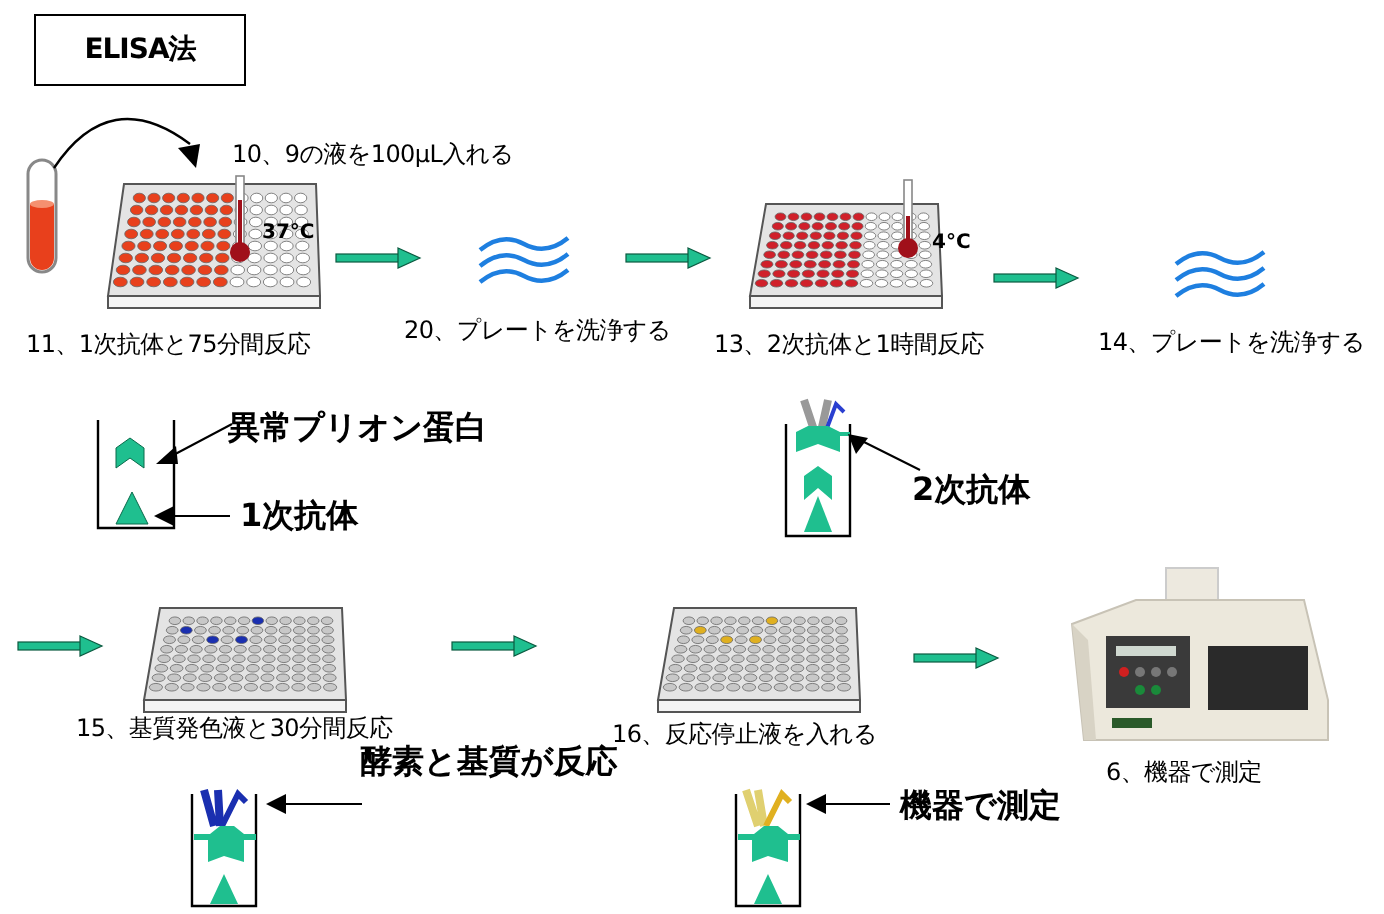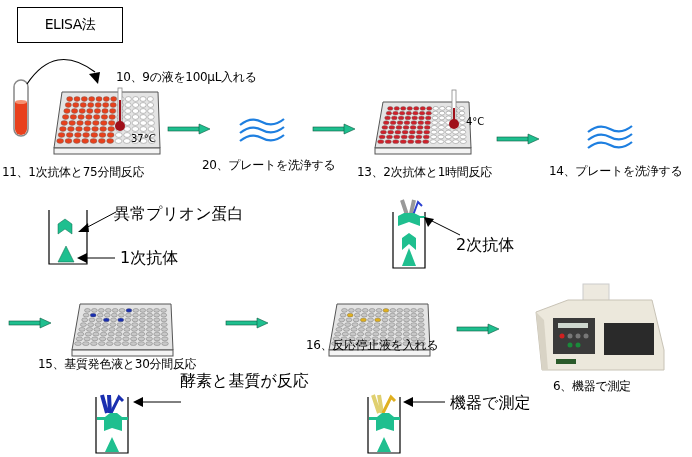--- a/index.html
+++ b/index.html
@@ -1,18 +1,18 @@
 <!DOCTYPE html>
 <html><head>
 <meta charset="utf-8">
 <style>
   html, body { margin:0; padding:0; background:#ffffff; }
   body { width:692px; height:457px; position:relative; overflow:hidden;
          font-family:"DejaVu Sans", "Liberation Sans", sans-serif; color:#000; }
-  .abs { position:absolute; }
+  .abs { position:absolute;font-weight:bold; }
   .title-box { left:17px; top:7px; width:104px; height:34px; border:1px solid #000;
                display:flex; align-items:center; justify-content:center; font-size:14px; letter-spacing:-0.5px; }
   .step-label { font-size:12px; font-weight:normal; white-space:nowrap; letter-spacing:-0.3px; }
   .note-label { font-size:16px; white-space:nowrap; }
   svg { position:absolute; overflow:visible; }
 </style>
 </head>
 <body>
 
 <div class="abs title-box">ELISA法</div>
@@ -126,22 +126,22 @@
     <ellipse cx="74.83333333333333" cy="51" rx="3.4722222222222228" ry="2.4" fill="#ffffff" stroke="#666" stroke-width="0.4"></ellipse>
     <ellipse cx="83.16666666666667" cy="51" rx="3.4722222222222228" ry="2.4" fill="#ffffff" stroke="#666" stroke-width="0.4"></ellipse>
     <ellipse cx="91.5" cy="51" rx="3.4722222222222228" ry="2.4" fill="#ffffff" stroke="#666" stroke-width="0.4"></ellipse>
     <ellipse cx="99.83333333333333" cy="51" rx="3.4722222222222228" ry="2.4" fill="#ffffff" stroke="#666" stroke-width="0.4"></ellipse>
   </svg>
 <svg style="left:114px;top:88px" width="12" height="46">
   <rect x="4" y="0" width="4" height="36" fill="#fff" stroke="#888" stroke-width="0.8"></rect>
   <rect x="5" y="12" width="2" height="24" fill="#a0101a"></rect>
   <circle cx="6" cy="38" r="5" fill="#a0101a"></circle>
 </svg>
-<div class="abs" style="left:131px;top:133px;font-size:10px">37°C</div>
-<div class="abs step-label" style="left:2px;top:164px">11、1次抗体と75分間反応</div>
+<div class="abs" style="left:131px;top:111px;font-size:10px">37°C</div>
+<div class="abs step-label" style="left:13px;top:164px">11、1次抗体と75分間反応</div>
 
 <svg class="garrow" style="left:168px;top:124px" width="44" height="10">
     <rect x="0" y="3" width="32" height="4" fill="#1fbf8f" stroke="#0a5a40" stroke-width="0.6"></rect>
     <path d="M31 0 L42 5 L31 10 Z" fill="#1fbf8f" stroke="#0a5a40" stroke-width="0.6"></path>
   </svg>
 <svg class="wash" style="left:238px;top:118px" width="50" height="26">
     <path d="M2 7 Q13 -2 24 4 T46 1" fill="none" stroke="#1e7fe0" stroke-width="2.2"></path>
     <path d="M2 15 Q13 6 24 12 T46 9" fill="none" stroke="#1e7fe0" stroke-width="2.2"></path>
     <path d="M2 23 Q13 14 24 20 T46 17" fill="none" stroke="#1e7fe0" stroke-width="2.2"></path>
   </svg>
@@ -503,21 +503,21 @@
     <ellipse cx="31.708333333333332" cy="41.625" rx="3.298611111111111" ry="1.9" fill="#c8c8c8" stroke="#666" stroke-width="0.4"></ellipse>
     <ellipse cx="39.625" cy="41.625" rx="3.298611111111111" ry="1.9" fill="#c8c8c8" stroke="#666" stroke-width="0.4"></ellipse>
     <ellipse cx="47.541666666666664" cy="41.625" rx="3.298611111111111" ry="1.9" fill="#c8c8c8" stroke="#666" stroke-width="0.4"></ellipse>
     <ellipse cx="55.458333333333336" cy="41.625" rx="3.298611111111111" ry="1.9" fill="#c8c8c8" stroke="#666" stroke-width="0.4"></ellipse>
     <ellipse cx="63.375" cy="41.625" rx="3.298611111111111" ry="1.9" fill="#c8c8c8" stroke="#666" stroke-width="0.4"></ellipse>
     <ellipse cx="71.29166666666667" cy="41.625" rx="3.298611111111111" ry="1.9" fill="#c8c8c8" stroke="#666" stroke-width="0.4"></ellipse>
     <ellipse cx="79.20833333333333" cy="41.625" rx="3.298611111111111" ry="1.9" fill="#c8c8c8" stroke="#666" stroke-width="0.4"></ellipse>
     <ellipse cx="87.125" cy="41.625" rx="3.298611111111111" ry="1.9" fill="#c8c8c8" stroke="#666" stroke-width="0.4"></ellipse>
     <ellipse cx="95.04166666666667" cy="41.625" rx="3.298611111111111" ry="1.9" fill="#c8c8c8" stroke="#666" stroke-width="0.4"></ellipse>
   </svg>
-<div class="abs step-label" style="left:306px;top:337px">16、反応停止液を入れる</div>
+<div class="abs step-label" style="left:306px;top:359px">16、反応停止液を入れる</div>
 <svg class="garrow" style="left:457px;top:324px" width="44" height="10">
     <rect x="0" y="3" width="32" height="4" fill="#1fbf8f" stroke="#0a5a40" stroke-width="0.6"></rect>
     <path d="M31 0 L42 5 L31 10 Z" fill="#1fbf8f" stroke="#0a5a40" stroke-width="0.6"></path>
   </svg>
 
 <svg style="left:528px;top:280px" width="140" height="95">
   <rect x="55" y="4" width="26" height="22" fill="#ede9df" stroke="#ccc"></rect>
   <path d="M8 32 L40 20 H124 L136 70 V90 H14 Z" fill="#ece8dc" stroke="#c8c3b6"></path>
   <path d="M8 32 L14 90 L20 90 L16 40 Z" fill="#d8d3c5"></path>
   <rect x="25" y="38" width="42" height="36" fill="#3a3a3a"></rect>

